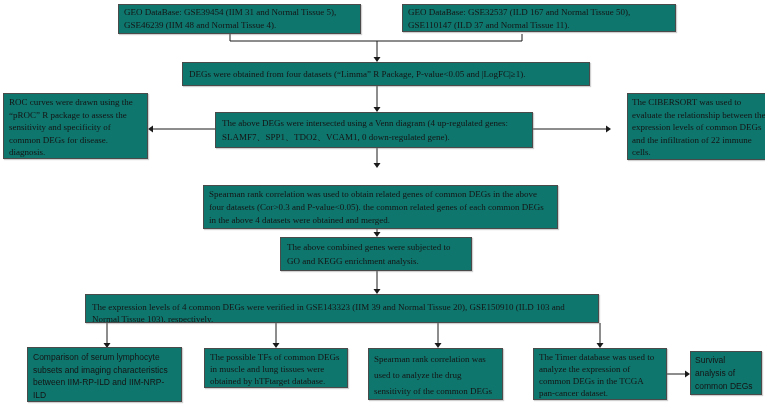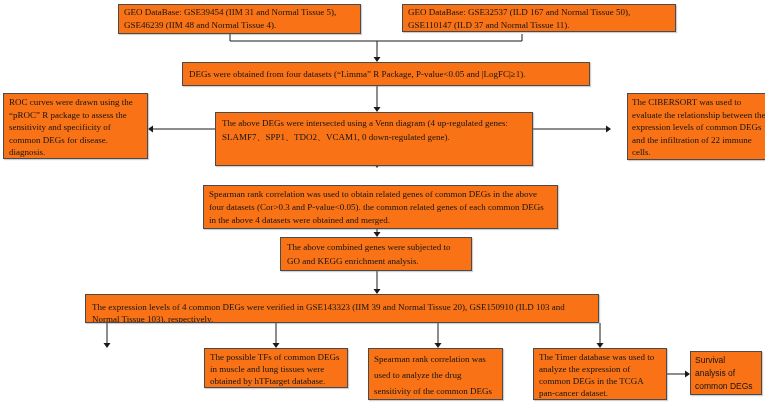--- a/index.html
+++ b/index.html
@@ -6,21 +6,21 @@
   #figure{
     position:relative;
     width:765px;height:404px;
     background:#ffffff;
     overflow:hidden;
   }
   .node{
     position:absolute;
     box-sizing:border-box;
     border:1px solid #4a4a4a;
-    background:#f97316;
+    background:#0f766e;
     color:#141414;
     overflow:hidden;
     box-shadow:1px 1px 1px rgba(120,120,120,0.35);
   }
   .serif{font-family:"Liberation Serif",serif;font-size:9px;}
   .sans{font-family:"Liberation Sans",sans-serif;font-size:8.5px;}
   .vcenter{display:flex;align-items:center;}
   #connectors{position:absolute;left:0;top:0;width:765px;height:404px;}
   #connectors line{stroke:#1a1a1a;stroke-width:1;}
   #connectors polygon{fill:#1a1a1a;stroke:none;}
@@ -87,30 +87,31 @@
   </svg>
 
   <div class="node serif" style="left:118px;top:4px;width:243px;height:30px;line-height:13px;padding:1px 5px;">GEO DataBase: GSE39454 (IIM 31 and Normal Tissue 5), GSE46239 (IIM 48 and Normal Tissue 4).</div>
 
   <div class="node serif" style="left:402px;top:4px;width:274px;height:28px;line-height:13px;padding:1px 5px;">GEO DataBase: GSE32537 (ILD 167 and Normal Tissue 50), GSE110147 (ILD 37 and Normal Tissue 11).</div>
 
   <div class="node serif vcenter" style="left:182px;top:62px;width:408px;height:24px;padding:0 6px;">DEGs were obtained from four datasets (“Limma” R Package, P-value&lt;0.05 and |LogFC|≥1).</div>
 
   <div class="node serif" style="left:3px;top:93px;width:145px;height:66px;line-height:12.5px;padding:2px 5px;">ROC curves were drawn using the “pROC” R package to assess the sensitivity and specificity of common DEGs for disease. diagnosis.</div>
 
-  <div class="node serif" style="left:215px;top:112px;width:318px;height:54px;line-height:14px;padding:3px 6px;">The above DEGs were intersected using a Venn diagram (4 up-regulated genes: SLAMF7、SPP1、TDO2、VCAM1, 0 down-regulated gene).</div>
+  <div class="node serif" style="left:215px;top:112px;width:318px;height:36px;line-height:14px;padding:3px 6px;">The above DEGs were intersected using a Venn diagram (4 up-regulated genes: SLAMF7、SPP1、TDO2、VCAM1, 0 down-regulated gene).</div>
 
   <div class="node serif" style="left:611px;top:93px;width:150px;height:67px;line-height:12.5px;padding:2px 4px;margin-left:16px;">The CIBERSORT was used to evaluate the relationship between the expression levels of common DEGs and the infiltration of 22 immune cells.</div>
 
   <div class="node serif" style="left:203px;top:168px;width:355px;height:44px;line-height:13px;padding:2px 5px;margin-top:17px;">Spearman rank correlation was used to obtain related genes of common DEGs in the above four datasets (Cor&gt;0.3 and P-value&lt;0.05). the common related genes of each common DEGs in the above 4 datasets were obtained and merged.</div>
 
   <div class="node serif" style="left:280px;top:237px;width:192px;height:34px;line-height:14px;padding:2px 6px;">The above combined genes were subjected to GO and KEGG enrichment analysis.</div>
 
   <div class="node serif" style="left:85px;top:294px;width:514px;height:29px;line-height:12px;padding:6px 6px;">The expression levels of 4 common DEGs were verified in GSE143323 (IIM 39 and Normal Tissue 20), GSE150910 (ILD 103 and Normal Tissue 103), respectively.</div>
 
+  <div class="node sans" style="left:27px;top:347px;width:155px;height:55px;line-height:12.5px;padding:3px 5px;">Comparison of serum lymphocyte subsets and imaging characteristics between IIM-RP-ILD and IIM-NRP-ILD</div>
 
   <div class="node serif" style="left:204px;top:348px;width:144px;height:40px;line-height:12px;padding:2px 5px;">The possible TFs of common DEGs in muscle and lung tissues were obtained by hTFtarget database.</div>
 
   <div class="node serif" style="left:368px;top:348px;width:135px;height:52px;line-height:16px;padding:2px 5px;">Spearman rank correlation was used to analyze the drug sensitivity of the common DEGs by CellMiner database.</div>
 
   <div class="node serif" style="left:533px;top:348px;width:134px;height:52px;line-height:12px;padding:2px 5px;">The Timer database was used to analyze the expression of common DEGs in the TCGA pan-cancer dataset.</div>
 
   <div class="node sans" style="left:690px;top:351px;width:72px;height:44px;line-height:13px;padding:2px 4px;">Survival analysis of common DEGs in pan-cancer</div>
 
 </div>

